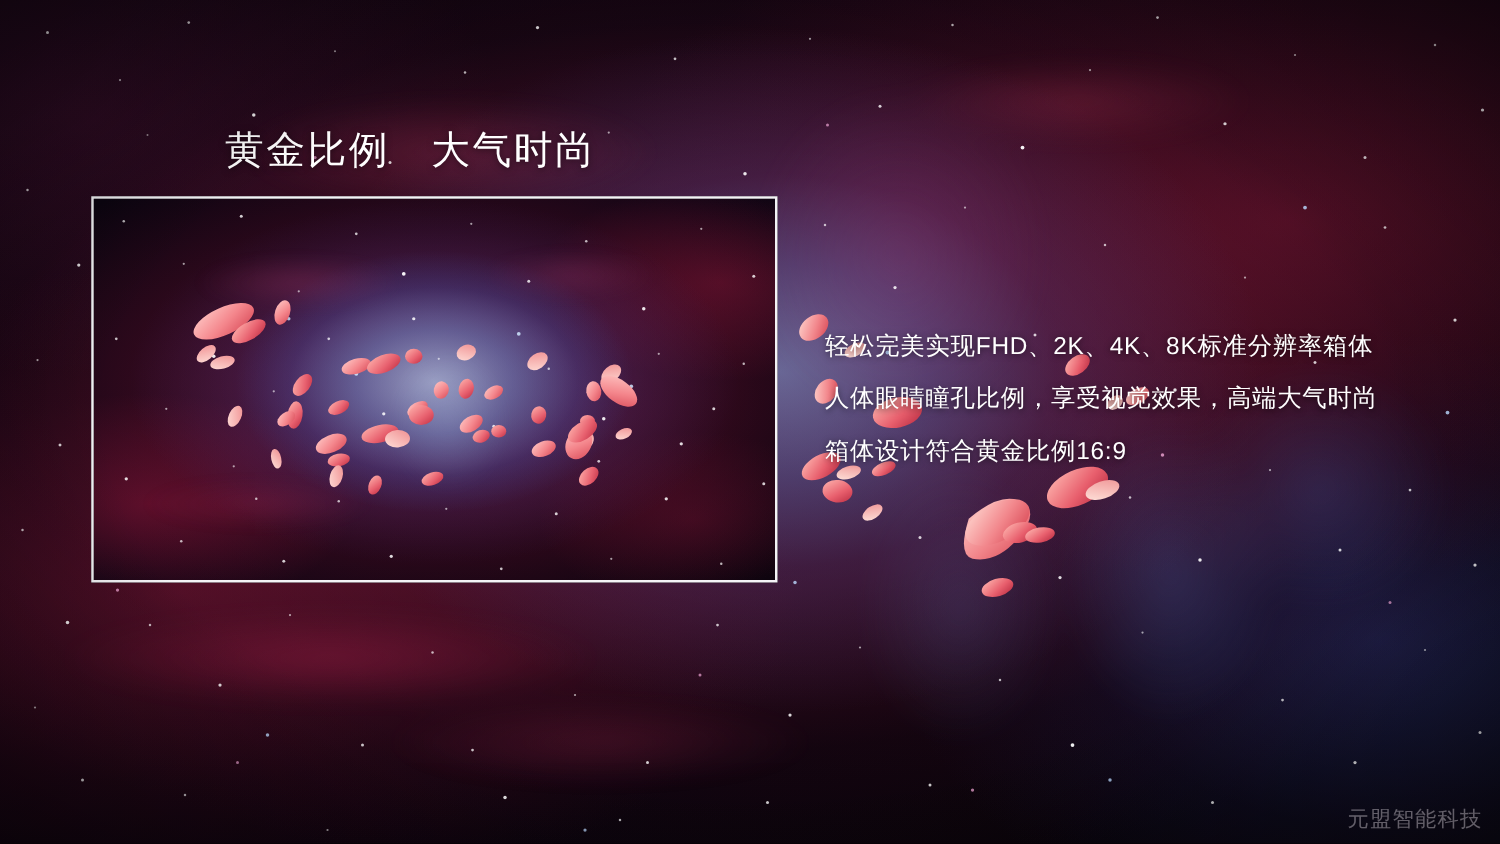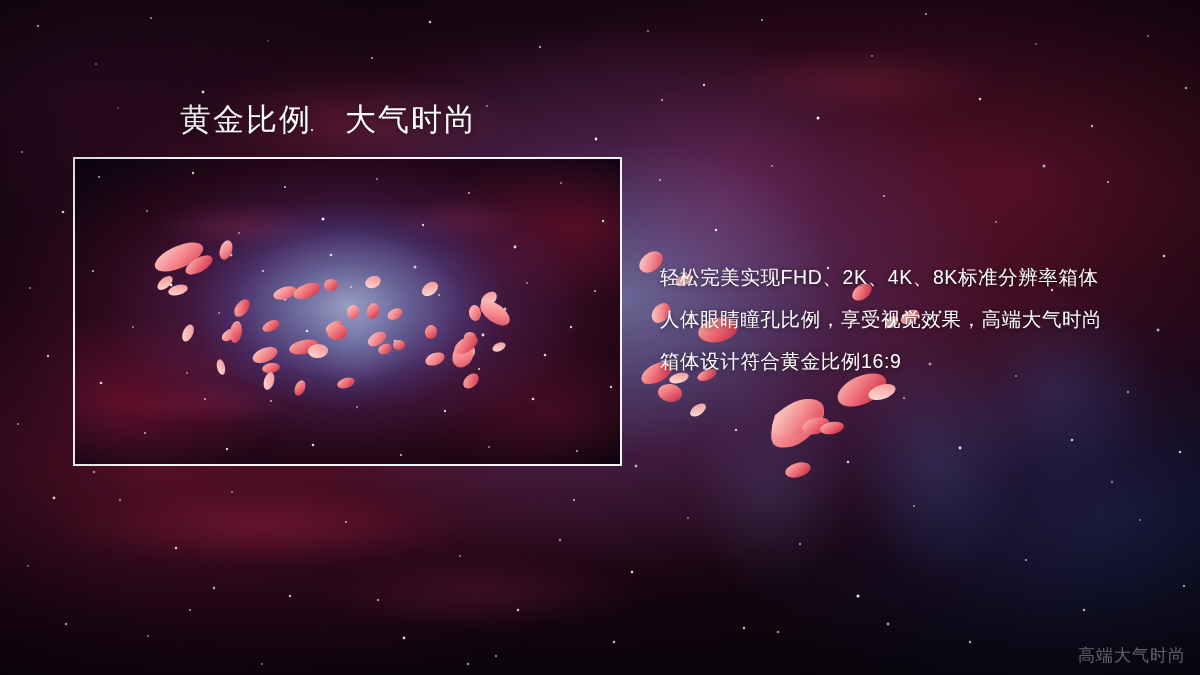--- a/index.html
+++ b/index.html
@@ -435,15 +435,15 @@
   </svg>
 
   <div class="body-block">
     <div class="body-line">轻松完美实现FHD、2K、4K、8K标准分辨率箱体</div>
     <div class="body-line">人体眼睛瞳孔比例，享受视觉效果，高端大气时尚</div>
     <div class="body-line">箱体设计符合黄金比例16:9</div>
   </div>
 
   <div class="vignette"></div>
 
-  <div class="watermark">高端大气时尚</div>
+  <div class="watermark">元盟智能科技</div>
 
 </div>
 
 </body></html>

